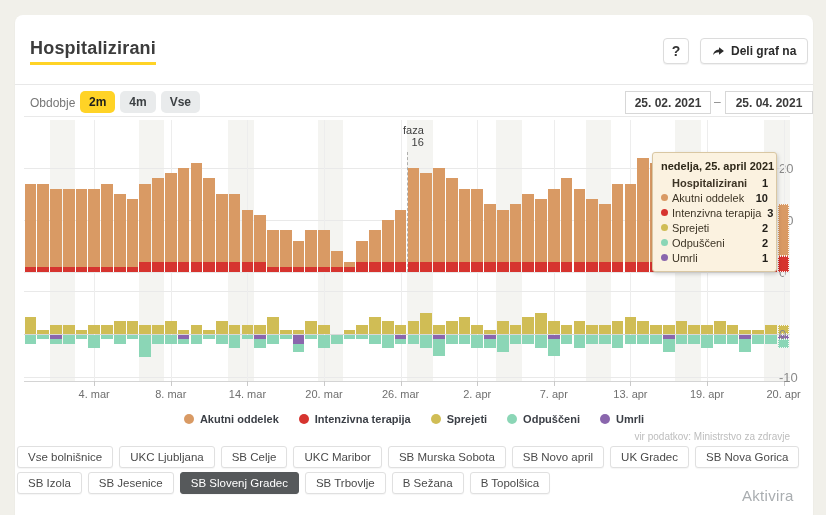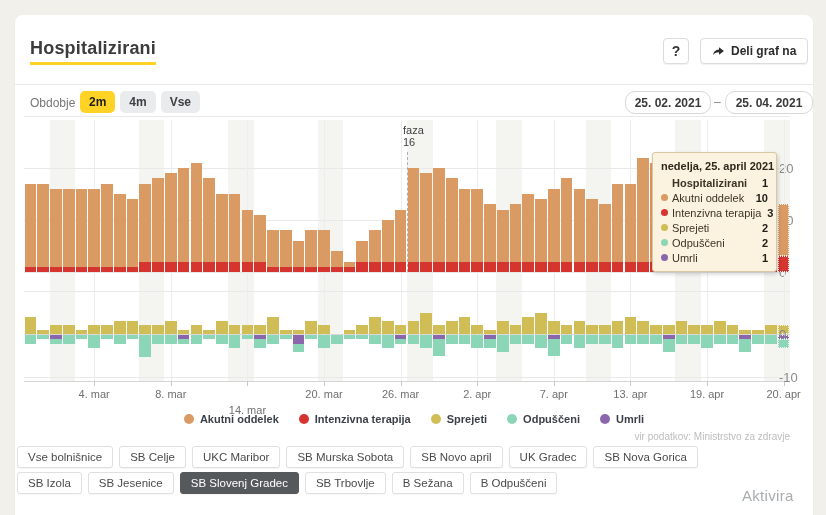--- a/index.html
+++ b/index.html
@@ -19,39 +19,39 @@
                border:1px solid #dcdcdc; border-radius:4px; font-size:12px; font-weight:bold; color:#2b2b2b;
                display:flex; align-items:center; gap:6px; box-shadow:0 1px 1px rgba(0,0,0,.06); cursor:pointer; white-space:nowrap; }
   .divider { position:absolute; left:0; top:69px; width:798px; height:1px; background:#e8e8e8; }
 
   
   .period-label { position:absolute; left:15px; top:81px; font-size:12px; color:#767676; }
   #period-group { position:absolute; left:65px; top:76px; display:flex; gap:5px; }
   .pbtn { height:22px; padding:0 9px; border:none; border-radius:5px; background:#e9ebec; color:#3c4043;
           font-size:12px; font-weight:bold; font-family:inherit; cursor:pointer; }
   .pbtn.active { background:#ffd326; color:#1d1d1d; }
-  .date-box { position:absolute; top:76px; height:23px; width:86px; border:1px solid #d7d7d7; border-radius:10px;
+  .date-box { position:absolute; top:76px; height:23px; width:86px; border:1px solid #d7d7d7; border-radius:0;
               background:#fff; font-family:inherit; font-size:12px; font-weight:600; color:#3a3a3a; text-align:center; }
   #date-from { left:610px; } #date-to { left:710px; width:88px; }
   .date-sep { position:absolute; left:699px; top:80px; font-size:12px; color:#888; }
 
   
   #chart-layer { position:absolute; left:0; top:0; width:826px; height:515px; pointer-events:none; }
   .band { position:absolute; background:#f4f4f1; }
   .gridline-h { position:absolute; height:1px; background:#e9e9e9; }
   .gridline-v { position:absolute; width:1px; background:#ededed; }
   .axis-line { position:absolute; height:1px; background:#d4d4d4; }
   .bar-seg { position:absolute; }
   .bar-seg.hovered { background-image:repeating-linear-gradient(45deg, rgba(255,255,255,.5) 0 2px, rgba(255,255,255,0) 2px 4px);
                      outline:1px dotted rgba(255,255,255,.9); outline-offset:-1px; }
   .ytick { position:absolute; left:779px; font-size:13px; color:#8a8a8a; transform:translateY(-50%); }
   .xtick-mark { position:absolute; top:381px; width:1px; height:5px; background:#c9c9c9; }
   .xtick-label { position:absolute; top:388px; font-size:11px; color:#6f6f6f; transform:translateX(-50%); white-space:nowrap; }
   .phase-line { position:absolute; width:0; border-left:1px dashed rgba(90,90,90,.45); }
-  .phase-label { position:absolute; font-size:11px; color:#404040; text-align:left; transform:translateX(-50%); line-height:12px; }
+  .phase-label { position:absolute; font-size:11px; color:#404040; text-align:right; transform:translateX(-50%); line-height:12px; }
 
   
   #tooltip { position:absolute; left:652px; top:152px; width:125px; background:#fbf2e0; border:1px solid #d9c7a3;
              border-radius:3px; box-shadow:1px 2px 4px rgba(0,0,0,.18); padding:7px 8px 6px 8px; z-index:30; }
   #tooltip .tt-title { font-size:11px; font-weight:bold; color:#2e2819; margin-bottom:3px; white-space:nowrap; }
   .tt-row { display:flex; align-items:center; font-size:11px; color:#3d3425; height:15px; }
   .tt-row .dot { width:7px; height:7px; border-radius:50%; margin-right:4px; flex:0 0 auto; }
   .tt-row .lbl { flex:1 1 auto; white-space:nowrap; }
   .tt-row .val { font-weight:bold; color:#23201a; margin-left:6px; }
   .tt-row.bold .lbl { font-weight:bold; padding-left:11px; }
@@ -126,21 +126,21 @@
       <div class="ytick" style="top: 377px; z-index: 12;">-10</div>
       <div class="axis-line" style="left: 24px; top: 381px; width: 766px;"></div>
       <div class="gridline-v" style="left: 94.2167px; top: 120px; height: 261px;"></div>
       <div class="xtick-mark" style="left: 94.2167px;"></div>
       <div class="xtick-label" style="left: 94.2167px;">4. mar</div>
       <div class="gridline-v" style="left: 170.817px; top: 120px; height: 261px;"></div>
       <div class="xtick-mark" style="left: 170.817px;"></div>
       <div class="xtick-label" style="left: 170.817px;">8. mar</div>
       <div class="gridline-v" style="left: 247.417px; top: 120px; height: 261px;"></div>
       <div class="xtick-mark" style="left: 247.417px;"></div>
-      <div class="xtick-label" style="left: 247.417px; margin-top: 16px;">14. mar</div>
+      <div class="xtick-label" style="left: 247.417px;">14. mar</div>
       <div class="gridline-v" style="left: 324.017px; top: 120px; height: 261px;"></div>
       <div class="xtick-mark" style="left: 324.017px;"></div>
       <div class="xtick-label" style="left: 324.017px;">20. mar</div>
       <div class="gridline-v" style="left: 400.617px; top: 120px; height: 261px;"></div>
       <div class="xtick-mark" style="left: 400.617px;"></div>
       <div class="xtick-label" style="left: 400.617px;">26. mar</div>
       <div class="gridline-v" style="left: 477.217px; top: 120px; height: 261px;"></div>
       <div class="xtick-mark" style="left: 477.217px;"></div>
       <div class="xtick-label" style="left: 477.217px;">2. apr</div>
       <div class="gridline-v" style="left: 553.817px; top: 120px; height: 261px;"></div>
@@ -466,30 +466,31 @@
       </div>
       <div class="leg-item">
         <div class="leg-dot" style="background: rgb(138, 102, 173);"></div>
         <div style="display: inline;">Umrli</div>
       </div>
     </div>
   <div id="source">vir podatkov: Ministrstvo za zdravje</div>
 
   <div class="filter-row" id="filter-row1">
       <button class="fbtn">Vse bolnišnice</button>
+      <button class="fbtn">UKC Ljubljana</button>
       <button class="fbtn">SB Celje</button>
       <button class="fbtn">UKC Maribor</button>
       <button class="fbtn">SB Murska Sobota</button>
       <button class="fbtn">SB Novo april</button>
       <button class="fbtn">UK Gradec</button>
       <button class="fbtn">SB Nova Gorica</button>
     </div>
   <div class="filter-row" id="filter-row2">
       <button class="fbtn">SB Izola</button>
       <button class="fbtn">SB Jesenice</button>
       <button class="fbtn active">SB Slovenj Gradec</button>
       <button class="fbtn">SB Trbovlje</button>
       <button class="fbtn">B Sežana</button>
-      <button class="fbtn">B Odpuščeni</button>
+      <button class="fbtn">B Topolšica</button>
     </div>
 
   <div id="watermark">Aktivira</div>
 </div>
 
 </body></html>

